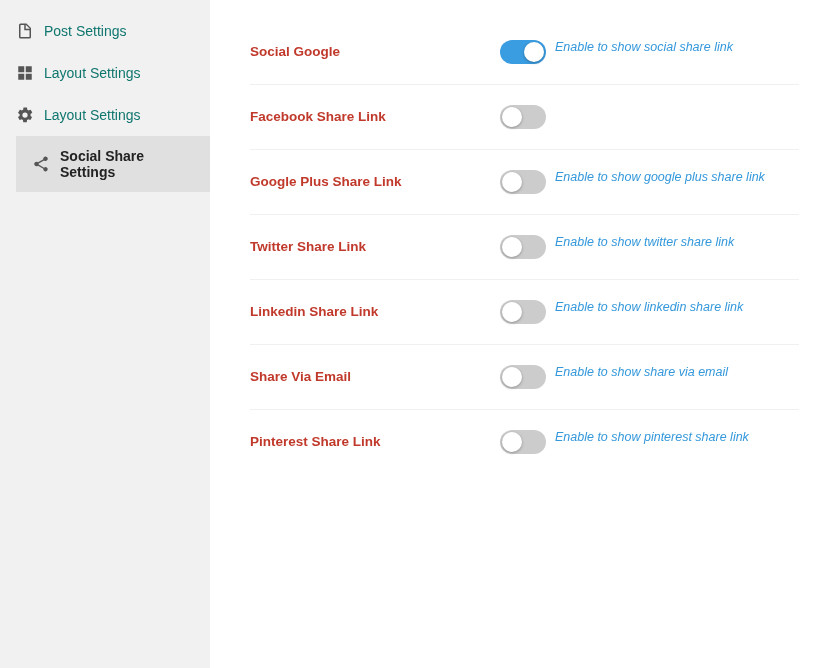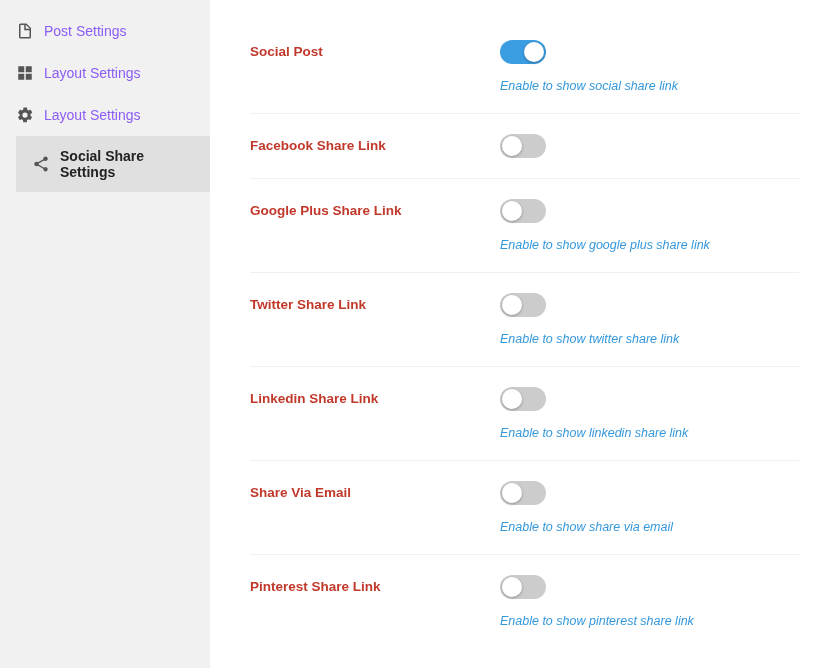--- a/index.html
+++ b/index.html
@@ -16,21 +16,21 @@
       width: 210px;
       background: #f1f1f1;
       padding: 10px 0;
       flex-shrink: 0;
     }
     .sidebar-item {
       display: flex;
       align-items: center;
       padding: 12px 16px;
       cursor: pointer;
-      color: #8b5cf6;
+      color: #0f766e;
       font-size: 14px;
       gap: 10px;
     }
     .sidebar-item.active {
       background: #e0e0e0;
       font-weight: 600;
       color: #222;
       margin-left: 16px;
     }
     .sidebar-icon {
@@ -61,22 +61,21 @@
     .setting-label {
       width: 220px;
       flex-shrink: 0;
       font-size: 13.5px;
       font-weight: 600;
       color: #c0392b;
       padding-top: 4px;
     }
     .setting-control {
       display: flex;
-      flex-direction: column;
-      gap: 15px;
+      gap: 9px;
     }
     .setting-description {
       font-size: 12.5px;
       font-style: italic;
       color: #888;
     }
     .setting-description span {
       color: #3498db;
     }
 
@@ -160,21 +159,21 @@
     <svg class="sidebar-icon" viewBox="0 0 24 24">
       <path d="M18 16.08c-.76 0-1.44.3-1.96.77L8.91 12.7c.05-.23.09-.46.09-.7s-.04-.47-.09-.7l7.05-4.11c.54.5 1.25.81 2.04.81 1.66 0 3-1.34 3-3s-1.34-3-3-3-3 1.34-3 3c0 .24.04.47.09.7L8.04 9.81C7.5 9.31 6.79 9 6 9c-1.66 0-3 1.34-3 3s1.34 3 3 3c.79 0 1.5-.31 2.04-.81l7.12 4.16c-.05.21-.08.43-.08.65 0 1.61 1.31 2.92 2.92 2.92 1.61 0 2.92-1.31 2.92-2.92s-1.31-2.92-2.92-2.92z"></path>
     </svg>
     <span>Social Share Settings</span>
   </div>
 </nav>
 
 <main class="main">
 
   <div class="setting-row">
-    <div class="setting-label">Social Post</div>
+    <div class="setting-label">Social Google</div>
     <div class="setting-control">
       <label class="toggle">
         <input type="checkbox" checked="" style="">
         <span class="toggle-slider"></span>
       </label>
       <div class="setting-description">
         <span>Enable to show </span><span style="color: rgb(52, 152, 219);">social share link</span>
       </div>
     </div>
   </div>

